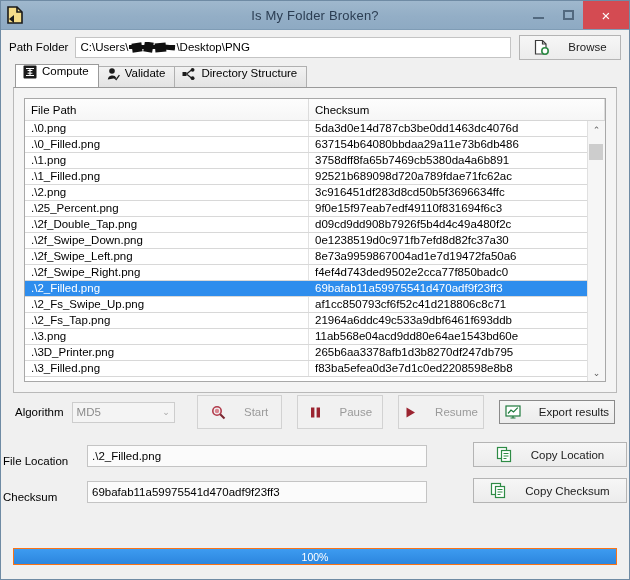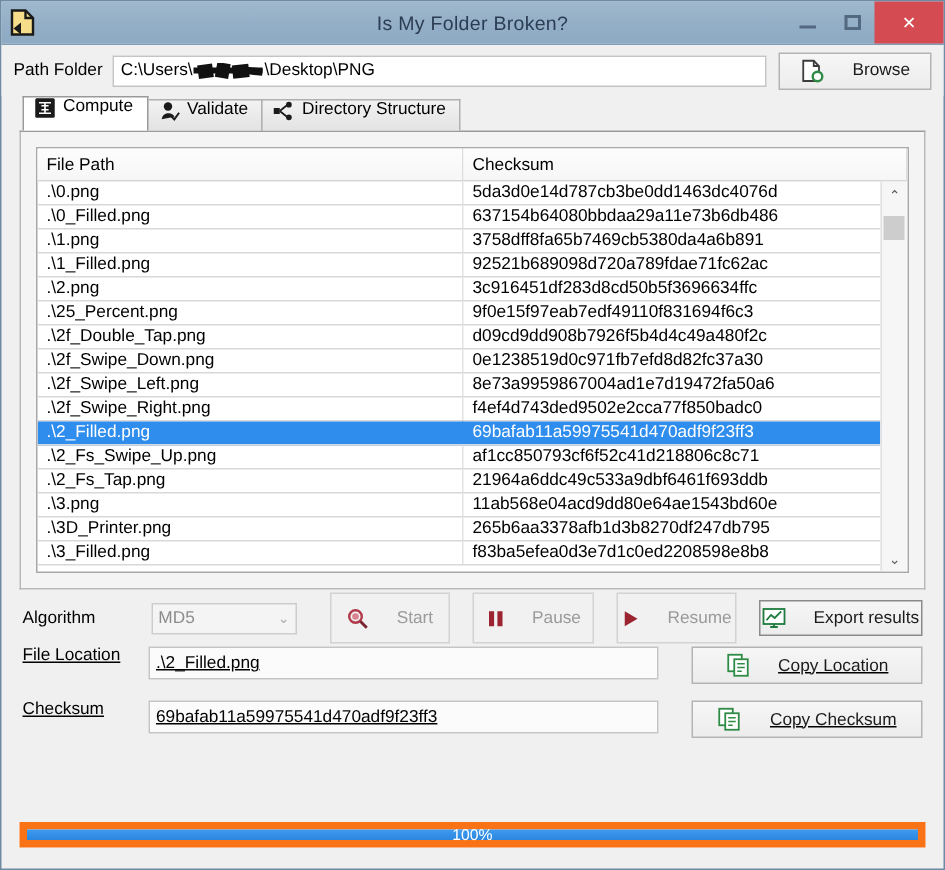--- a/index.html
+++ b/index.html
@@ -241,43 +241,41 @@
     width: 108px; height: 21px;
     background: #f4f4f4;
     border: 1px solid #cdcdcd;
     box-sizing: border-box;
     display: flex; align-items: center;
     padding: 0 4px;
     font-size: 11.5px;
     color: #8c8c8c;
     justify-content: space-between;
     margin-right: 22px;
-    margin-left: 29px;
   }
   .combo .caret { color: #a8a8a8; font-size: 9px; }
   .act-btn { width: 90px; height: 34px; margin-right: 15px; }
   .export-btn { width: 122px; height: 24px; margin-left: auto; margin-right: 0; border-color: #8a8a8a; }
 
   
   .fieldrow {
-    display: flex; align-items: flex-start;
-    margin: 0 14px;
+    display: flex; align-items: flex-end;
+    margin: 0 2px;
     height: 36px;
     flex: 0 0 auto;
-    text-decoration: underline;
   }
   .fld-label { width: 84px; font-size: 11.5px; }
   .fld-box { width: 340px; height: 22px; background:#fbfbfb; }
   .copy-btn { width: 154px; height: 25px; margin-left: auto; }
 
   
   .progwrap {
     margin: 8px 12px 0 12px;
     height: 17px;
-    border: 5px solid #f97316;
+    border: 1px solid #f97316;
     background: #ffffff;
     position: relative;
     box-sizing: border-box;
     flex: 0 0 auto;
   }
   .progfill {
     position: absolute; left: 0; top: 0; bottom: 0;
     background: linear-gradient(to bottom,#3d9bf0,#2c86de);
     width: 100%;
   }

